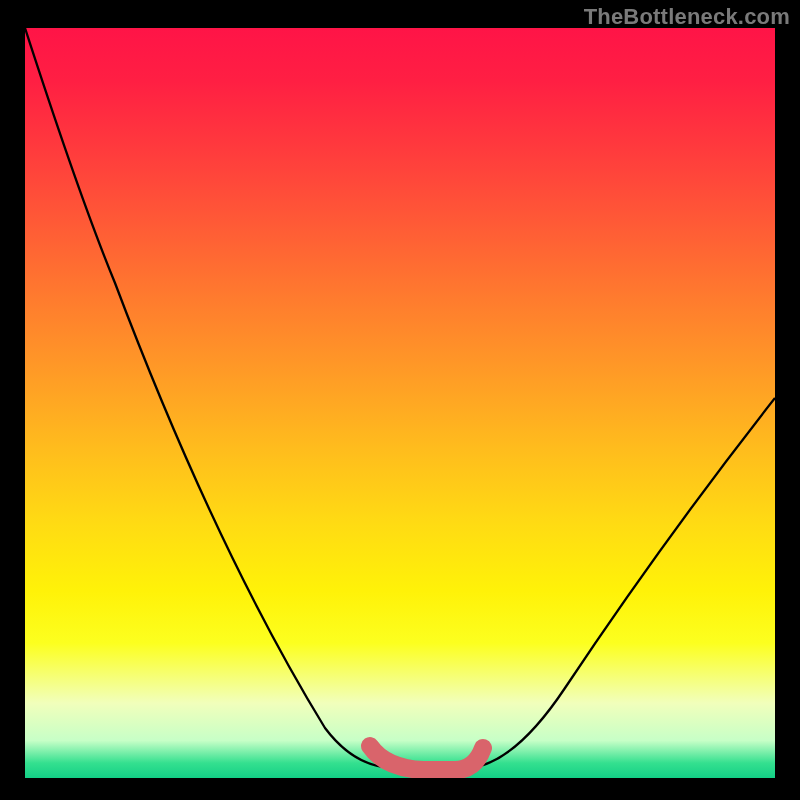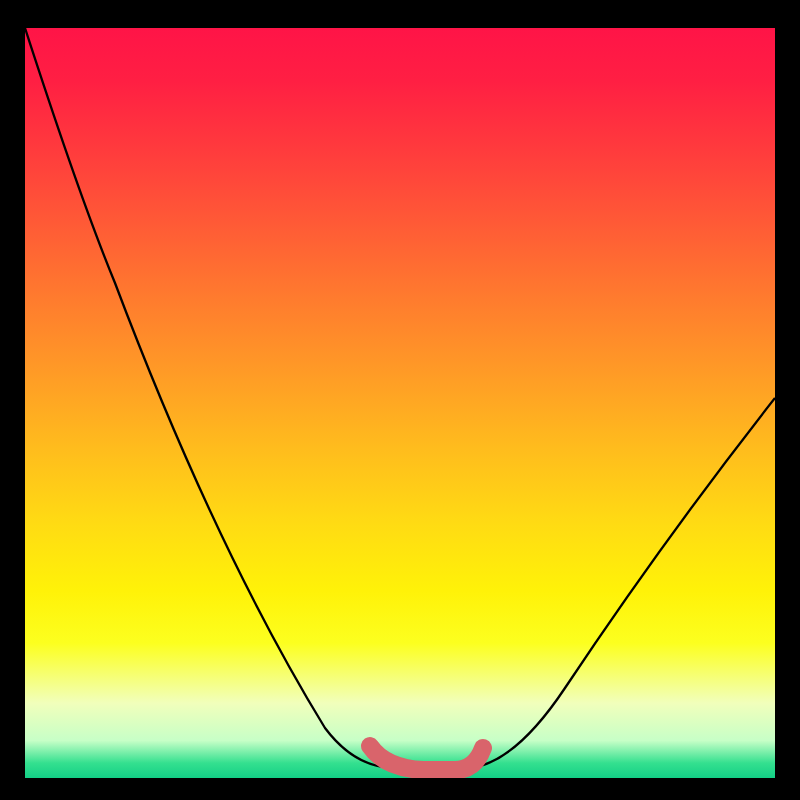--- a/index.html
+++ b/index.html
@@ -58,20 +58,21 @@
     left: 0;
     top: 0;
     width: 750px;
     height: 750px;
   }
 </style>
 </head>
 <body>
 <div class="frame">
 
+  <div class="watermark">TheBottleneck.com</div>
 
   <div class="plot">
     <svg class="curves" viewBox="0 0 750 750" preserveAspectRatio="none">
 
       <path d="M 0 0
                Q 55 170 90 255
                Q 190 520 300 700
                Q 330 740 370 740" fill="none" stroke="#000" stroke-width="2.3"></path>
 
       <path d="M 445 740

